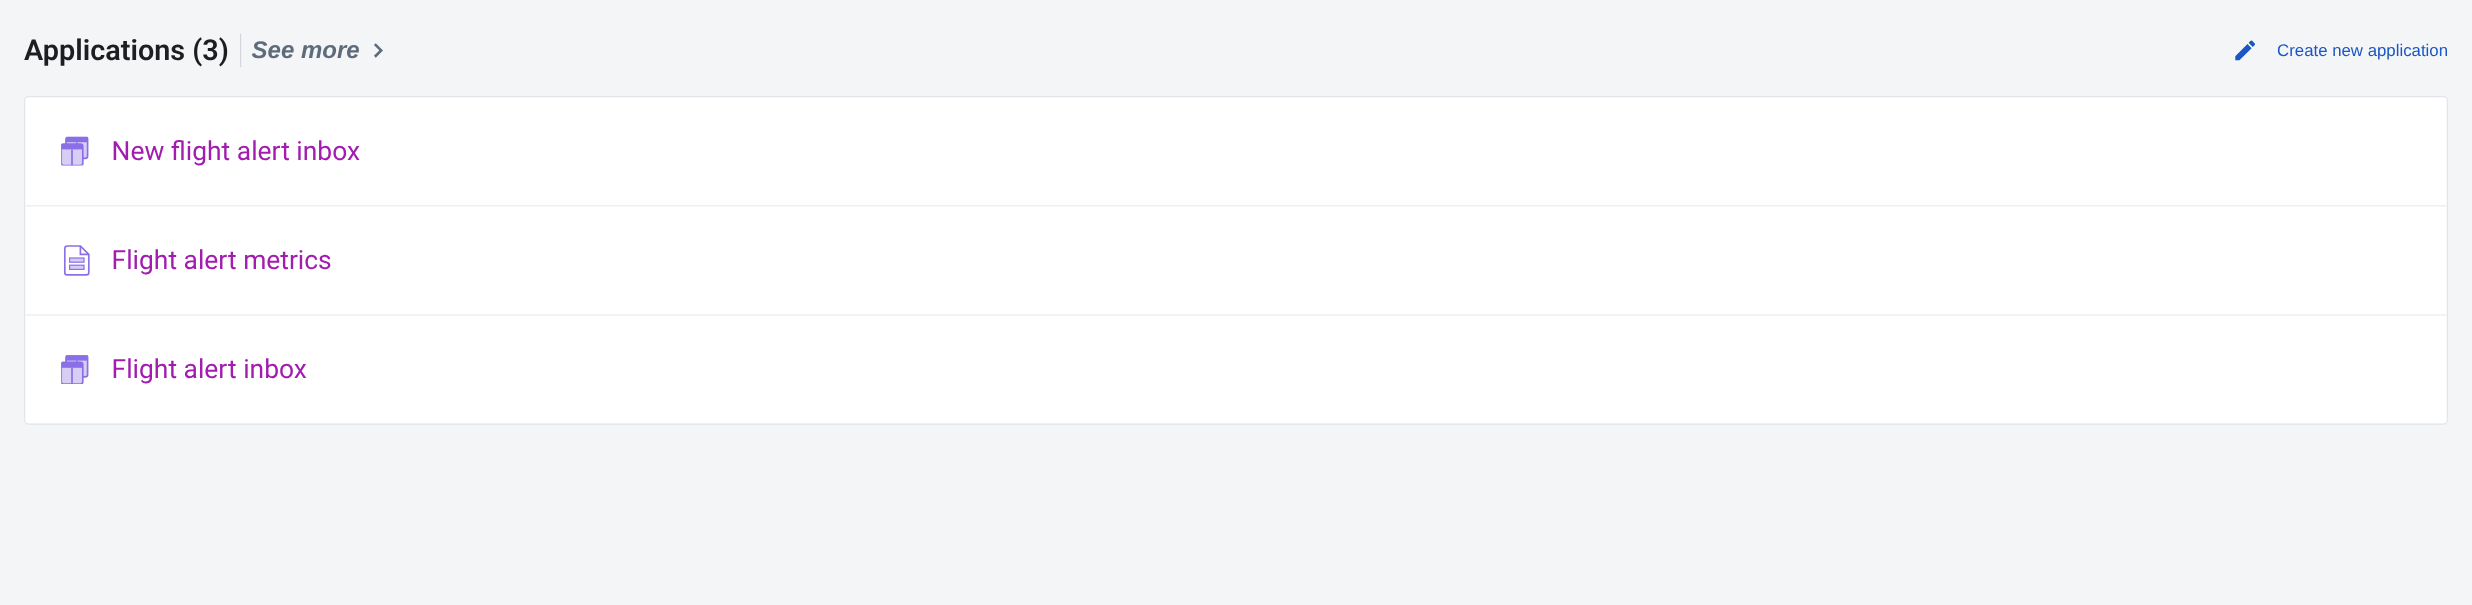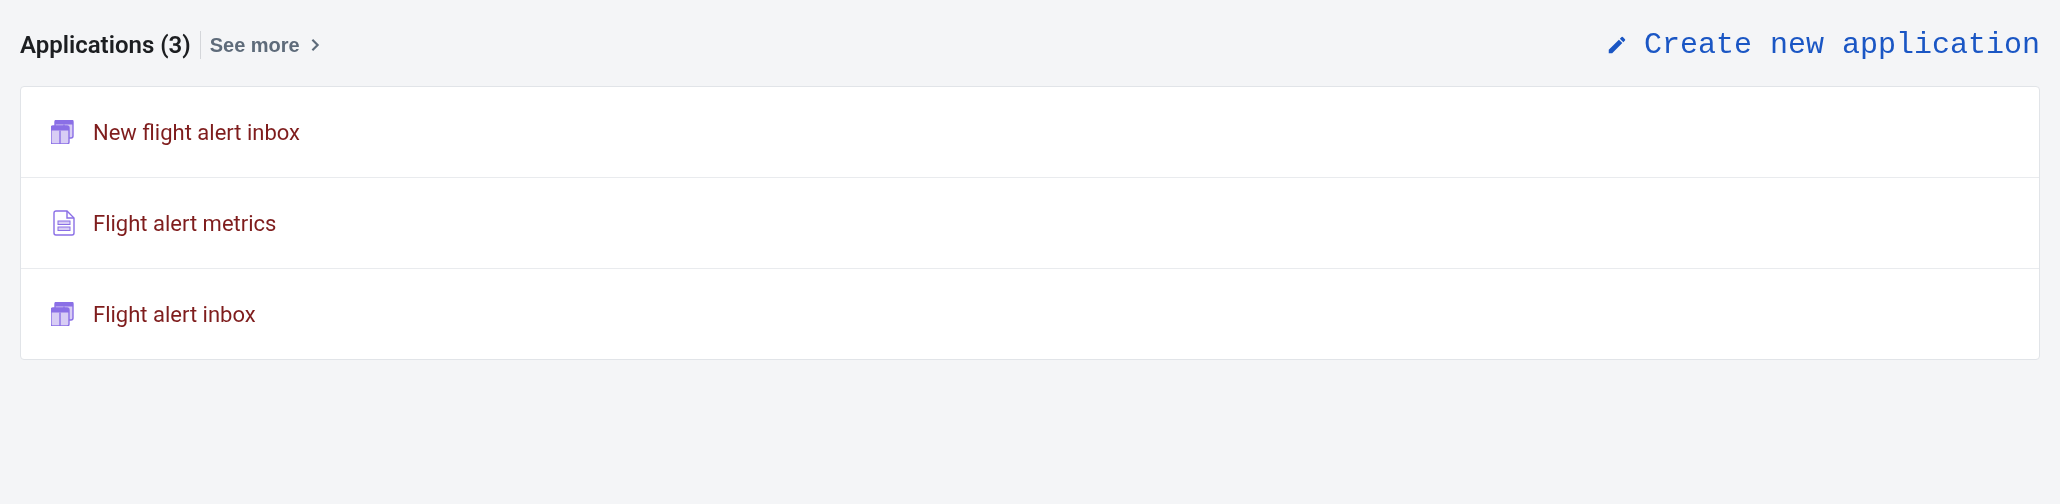--- a/index.html
+++ b/index.html
@@ -38,35 +38,35 @@
     .see-more {
       display: flex;
       align-items: center;
       gap: 8px;
       font-size: 20px;
       font-weight: 600;
       color: #5e6b7a;
       cursor: pointer;
       background: none;
       border: none;
+      font-style: italic;
     }
     .chevron-icon svg {
       display: block;
     }
     .create-btn {
       display: flex;
       align-items: center;
       gap: 16px;
-      font-size: 30px;
+      font-size: 14px;
       font-weight: 400;
       color: #1a56c4;
       cursor: pointer;
       background: none;
       border: none;
-      font-family: Liberation Mono, monospace;
     }
     .pencil-icon svg {
       display: block;
     }
     .panel {
       background: #ffffff;
       border: 1px solid #e1e4e8;
       border-radius: 4px;
     }
     .row {
@@ -86,21 +86,21 @@
       display: flex;
       align-items: center;
       justify-content: center;
       flex-shrink: 0;
     }
     .app-icon svg {
       display: block;
     }
     .app-name {
       font-size: 22px;
-      color: #7f1d1d;
+      color: #a21caf;
     }
   </style>
 </head>
 <body>
 
 <div class="header">
   <div class="header-left">
     <h2 class="title">Applications (3)</h2>
     <div class="divider"></div>
     <button class="see-more">

